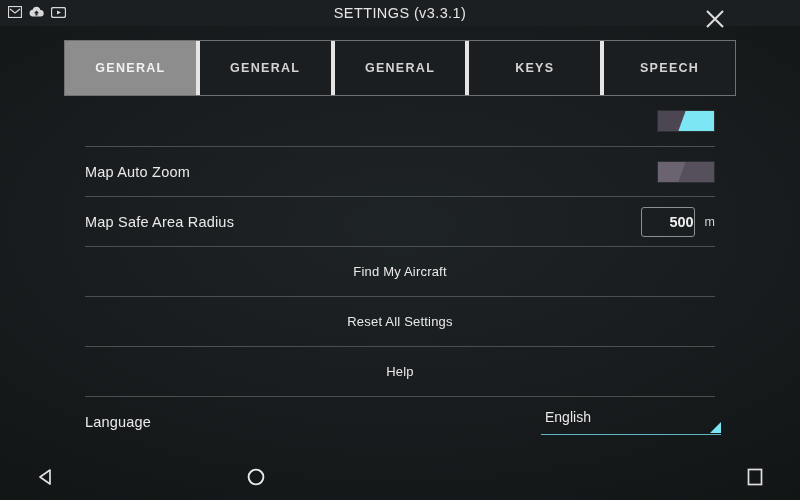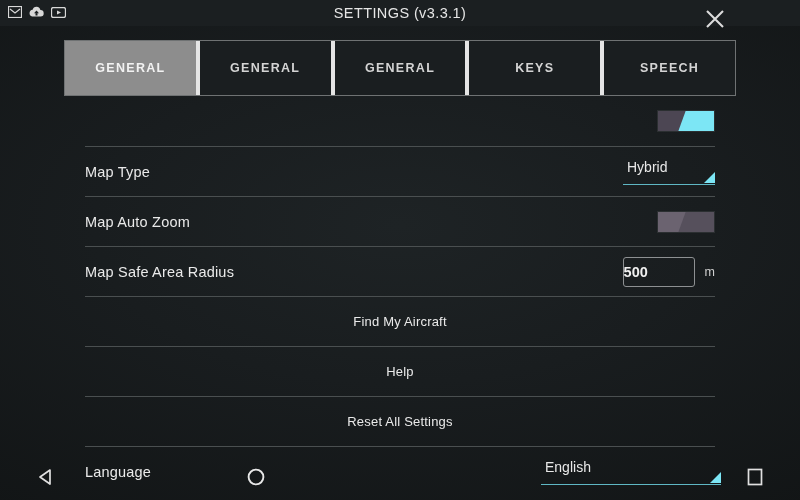--- a/index.html
+++ b/index.html
@@ -124,28 +124,28 @@
   .spinner .caret{
     position:absolute; right:0; bottom:1px;
     width:0; height:0;
     border-left:11px solid transparent;
     border-bottom:11px solid #7ce6f5;
   }
 
   
   .num-wrap{ display:flex; align-items:center; gap:10px; }
   .num-input{
-    width:72px; height:30px;
+    width:54px; height:30px;
     background:transparent;
     border:1px solid #8d9092;
     border-radius:3px;
     color:#f0f0f0;
     font-family:"Liberation Sans", sans-serif;
     font-size:14.5px; font-weight:bold;
-    text-align:left;
+    text-align:right;
     outline:none;
   }
   .unit{ font-size:12.5px; color:#cfcfcf; }
 
   
   .row.language{ border-top:1px solid #4a4f50; }
 
   
   .navbar{
     position:absolute; left:0; right:0; bottom:0; height:42px;
@@ -214,29 +214,20 @@
   <div class="list">
 
     <div class="row">
       <span class="right">
         <span class="toggle on">
           <span class="knob"></span>
         </span>
       </span>
     </div>
 
-    <div class="row">
-      <span class="label">Map Type</span>
-      <span class="right">
-        <span class="spinner">
-          <span class="sel">Hybrid</span>
-          <span class="caret"></span>
-        </span>
-      </span>
-    </div>
 
     <div class="row">
       <span class="label">Map Auto Zoom</span>
       <span class="right">
         <span class="toggle off">
           <span class="knob"></span>
         </span>
       </span>
     </div>
 
@@ -246,25 +237,25 @@
         <input class="num-input" type="text" value="500" style="">
         <span class="unit">m</span>
       </span>
     </div>
 
     <div class="row center">
       <span class="label">Find My Aircraft</span>
     </div>
 
     <div class="row center">
+      <span class="label">Reset All Settings</span>
+    </div>
+
+    <div class="row center">
       <span class="label">Help</span>
-    </div>
-
-    <div class="row center">
-      <span class="label">Reset All Settings</span>
     </div>
 
     <div class="row language">
       <span class="label">Language</span>
       <span class="right" style="margin-right:-6px;justify-content:center;">
         <span class="spinner" style="min-width:180px;">
           <span class="sel">English</span>
           <span class="caret"></span>
         </span>
       </span>

